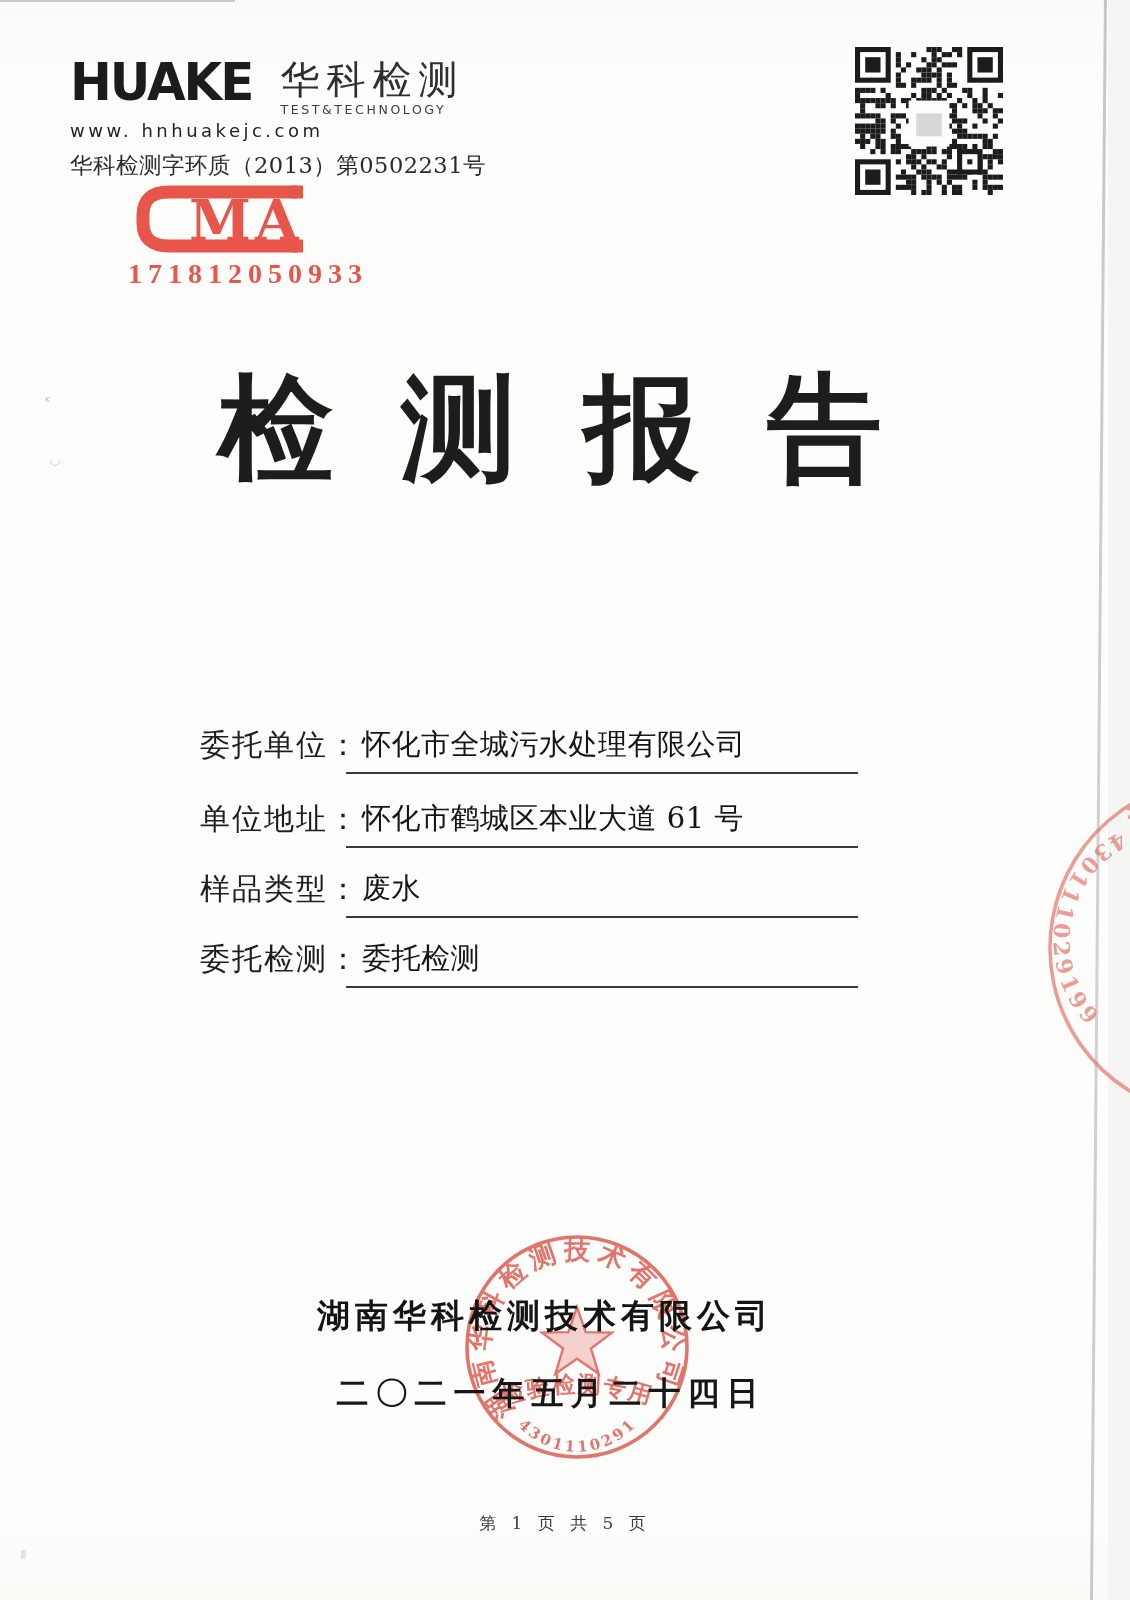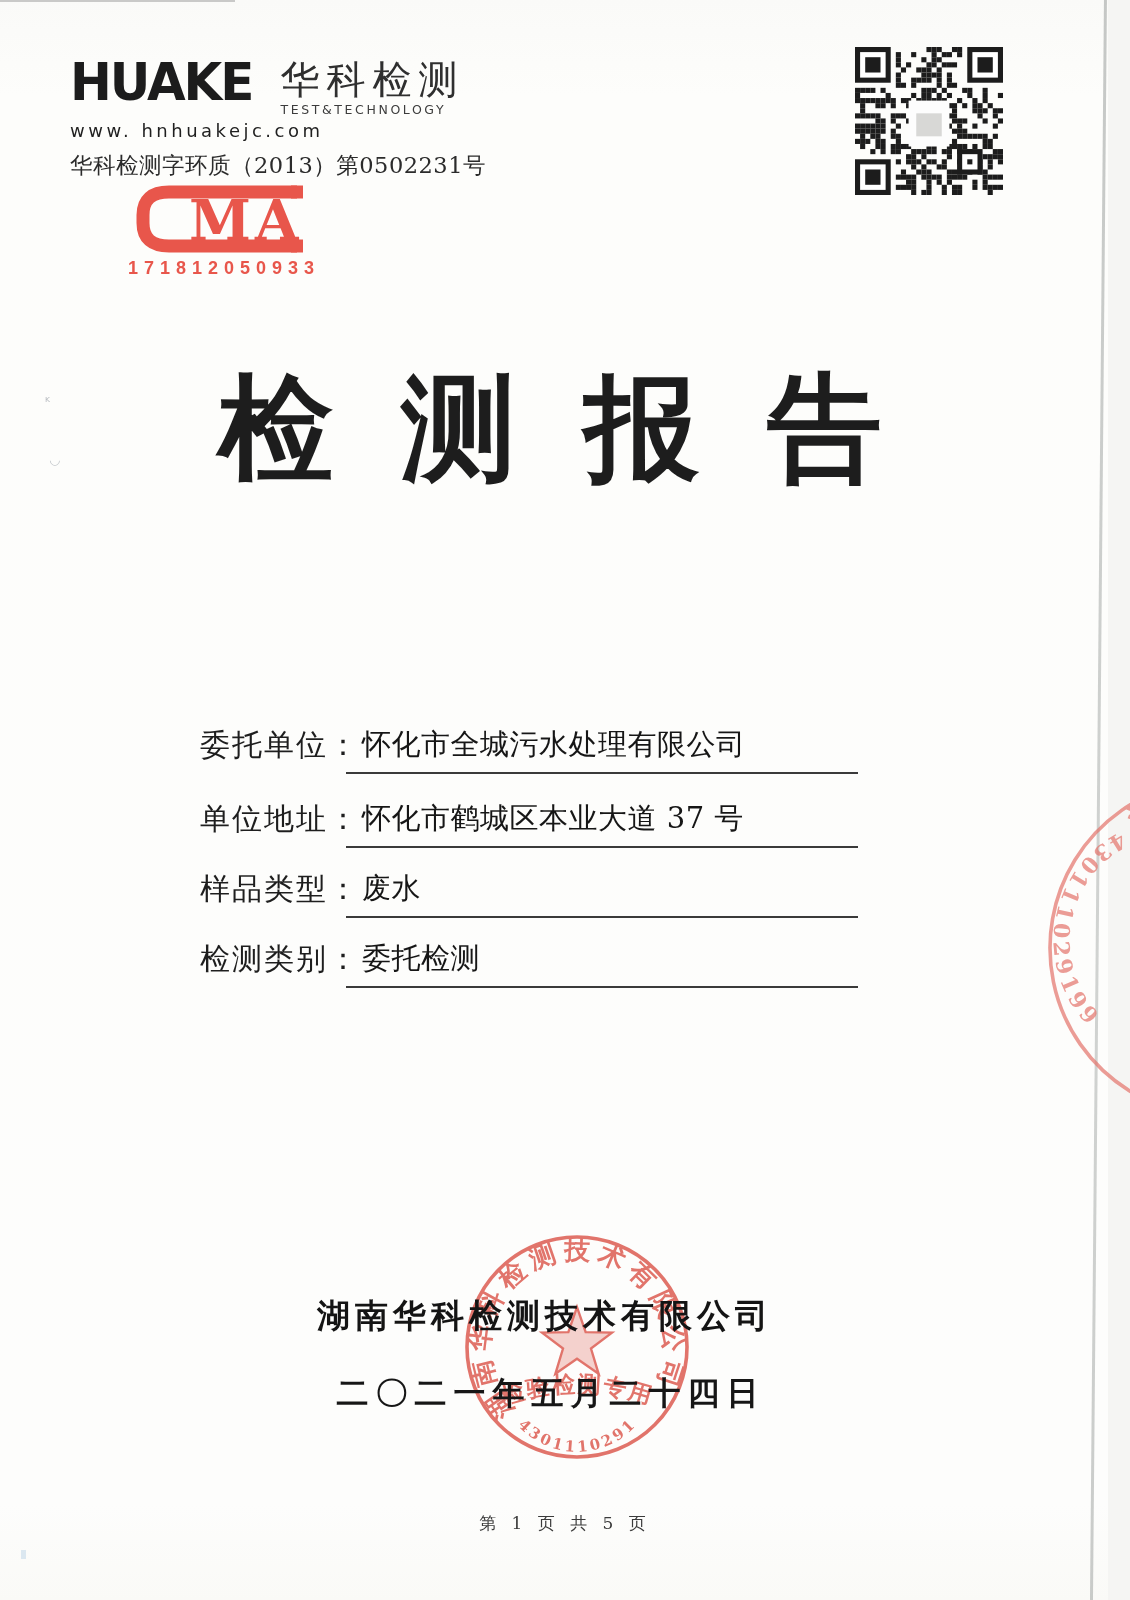--- a/index.html
+++ b/index.html
@@ -26,21 +26,21 @@
     font-weight:900;font-size:50px;line-height:.9;letter-spacing:-2px;
     color:#1c1c1c;transform:scaleY(1.04);
   }
   .brand-cn-wrap{margin-left:14px;}
   .brand-cn{font-size:39px;line-height:1.05;color:#2f2f2f;letter-spacing:7px;font-weight:500;}
   .tagline{font-family:"DejaVu Sans","Liberation Sans",sans-serif;font-size:12.5px;letter-spacing:2.6px;color:#3c3c3c;margin-top:1px;}
   .website{font-family:"DejaVu Sans","Liberation Sans",sans-serif;font-size:18px;color:#1f1f1f;letter-spacing:3.5px;margin-top:3px;font-weight:500;}
   .license{font-size:22.5px;color:#2b2b2b;margin-top:9px;letter-spacing:.5px;}
   
   .cma-block{position:absolute;left:128px;top:182px;width:185px;text-align:center;}
-  .cma-number{font-family:Liberation Sans, sans-serif;font-weight:700;font-size:18px;letter-spacing:6px;color:#e8564b;margin-top:-2px;}
+  .cma-number{font-family:Liberation Serif, serif;font-weight:700;font-size:28px;letter-spacing:6px;color:#e8564b;margin-top:-2px;}
   
   .qr-wrap{position:absolute;left:855px;top:47px;width:148px;height:148px;}
   
   .report-title{
     position:absolute;left:0;top:352px;width:100%;text-align:center;
     font-size:115px;font-weight:700;letter-spacing:14px;color:#1d1d1d;
     transform:translateX(-8px);white-space:nowrap;
   }
   
   .fields{position:absolute;left:200px;top:718px;width:660px;}
@@ -395,30 +395,30 @@
   <div class="report-title">检 测 报 告</div>
 
   <div class="fields">
     <div class="field-row">
       <span class="flabel">委托单位：</span>
       <span class="fvalue">怀化市全城污水处理有限公司</span>
       <i class="fline"></i>
     </div>
     <div class="field-row">
       <span class="flabel">单位地址：</span>
-      <span class="fvalue">怀化市鹤城区本业大道 37 号</span>
+      <span class="fvalue">怀化市鹤城区本业大道 61 号</span>
       <i class="fline"></i>
     </div>
     <div class="field-row">
       <span class="flabel">样品类型：</span>
       <span class="fvalue">废水</span>
       <i class="fline"></i>
     </div>
     <div class="field-row">
-      <span class="flabel">检测类别：</span>
+      <span class="flabel">委托检测：</span>
       <span class="fvalue">委托检测</span>
       <i class="fline"></i>
     </div>
   </div>
 
   <svg class="seal-main" width="230" height="230" viewBox="0 0 230 230">
     <defs>
       <path id="ringPath" d="M115,203 A88,88 0 0 1 115,27 A88,88 0 0 1 115,203"></path>
       <path id="innerPath" d="M38,174 Q115,146 192,174"></path>
       <path id="numPath" d="M52,189 A80,80 0 0 0 178,189"></path>

